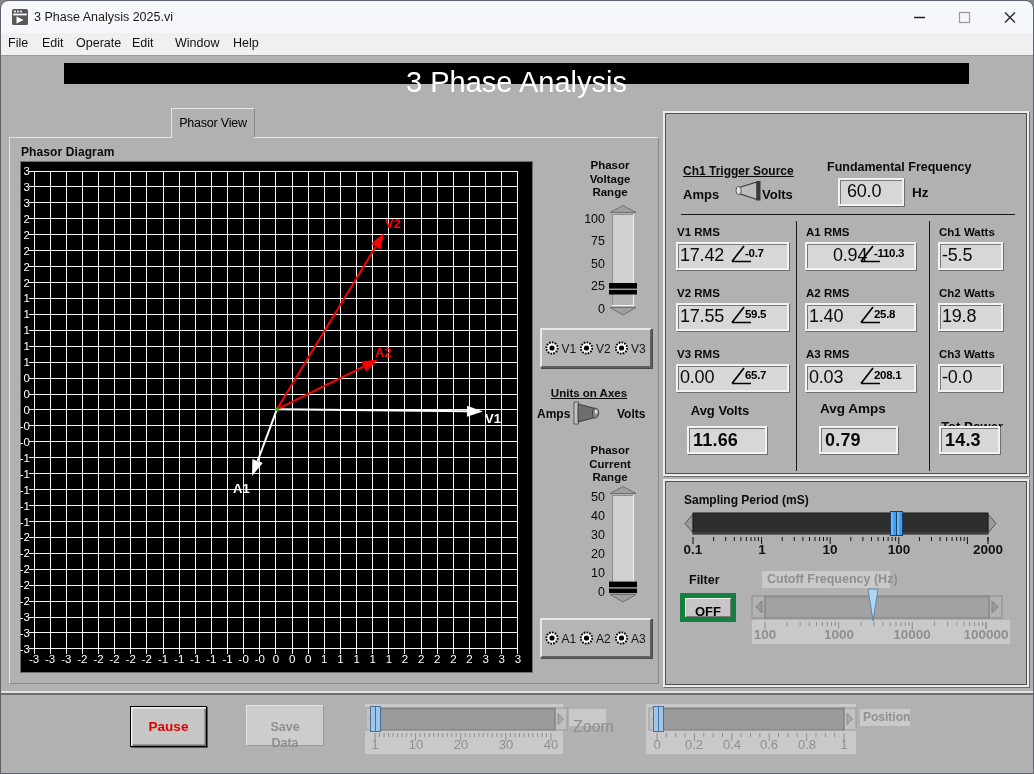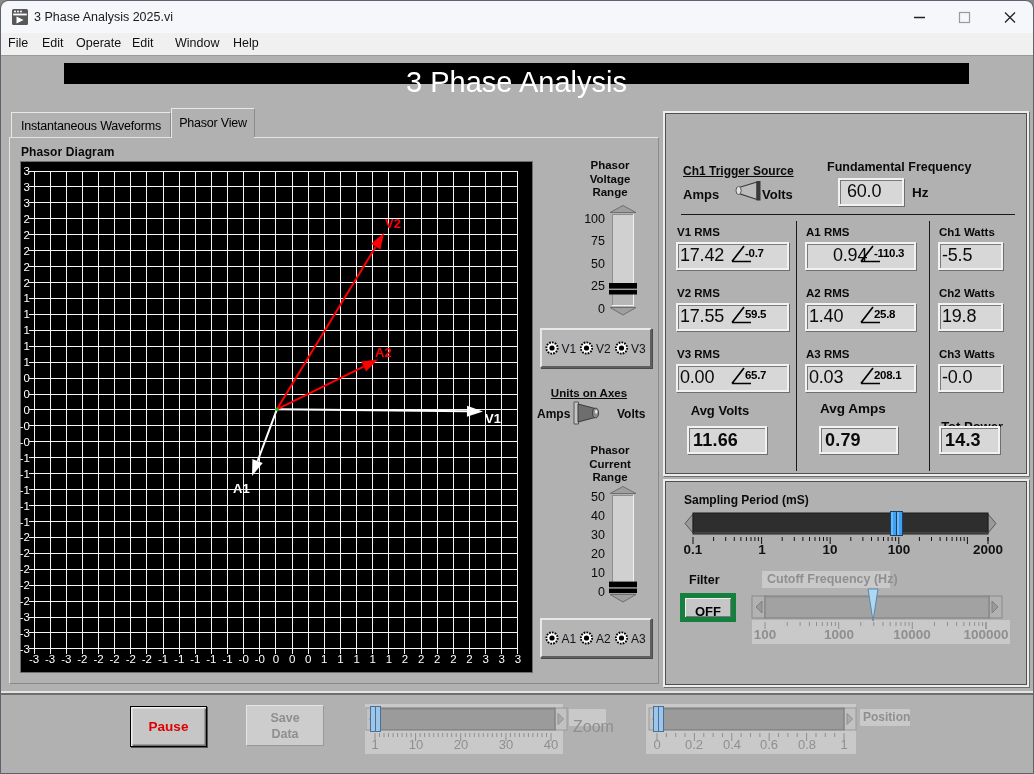--- a/index.html
+++ b/index.html
@@ -53,21 +53,20 @@
 <div class="menu" style="left:7px">File</div>
 <div class="menu" style="left:41px">Edit</div>
 <div class="menu" style="left:75px">Operate</div>
 <div class="menu" style="left:131px">Edit</div>
 <div class="menu" style="left:174px">Window</div>
 <div class="menu" style="left:232px">Help</div>
 <div class="abs" style="left:0;top:54px;width:1032px;height:1px;background:#9a9a9a"></div>
 
 <div class="abs" id="banner">3 Phase Analysis</div>
 
-<div class="tab" style="left:10px;top:111px;width:160px;height:26px;line-height:26px;">Instantaneous Waveforms</div>
 <div class="tab" style="left:170px;top:107px;width:84px;height:30px;line-height:28px;">Phasor View</div>
 <div id="tabpanel" class="abs"></div>
 <div class="abs" style="left:171px;top:136px;width:82px;height:2px;background:#b1b1b1"></div>
 
 <div class="blab" style="left:20px;top:144px;font-size:12px;letter-spacing:0.1px;">Phasor Diagram</div>
 <svg width="513" height="512" style="position:absolute;left:19px;top:160px">
       <rect x="0" y="0" width="513" height="512" fill="#000"></rect>
       <rect x="0.5" y="0.5" width="512" height="511" fill="none" stroke="#6e6e6e" stroke-width="1"></rect>
       <path d="M14.5 10 V487.90 M30.5 10 V487.90 M46.5 10 V487.90 M62.5 10 V487.90 M78.5 10 V487.90 M94.5 10 V487.90 M110.5 10 V487.90 M126.5 10 V487.90 M143.5 10 V487.90 M159.5 10 V487.90 M175.5 10 V487.90 M191.5 10 V487.90 M207.5 10 V487.90 M223.5 10 V487.90 M239.5 10 V487.90 M255.5 10 V487.90 M272.5 10 V487.90 M288.5 10 V487.90 M304.5 10 V487.90 M320.5 10 V487.90 M336.5 10 V487.90 M352.5 10 V487.90 M368.5 10 V487.90 M384.5 10 V487.90 M401.5 10 V487.90 M417.5 10 V487.90 M433.5 10 V487.90 M449.5 10 V487.90 M465.5 10 V487.90 M481.5 10 V487.90 M497.5 10 V487.90 M9 10.5 H497.90 M9 25.5 H497.90 M9 41.5 H497.90 M9 57.5 H497.90 M9 73.5 H497.90 M9 89.5 H497.90 M9 105.5 H497.90 M9 121.5 H497.90 M9 137.5 H497.90 M9 153.5 H497.90 M9 169.5 H497.90 M9 185.5 H497.90 M9 201.5 H497.90 M9 217.5 H497.90 M9 233.5 H497.90 M9 248.5 H497.90 M9 264.5 H497.90 M9 280.5 H497.90 M9 296.5 H497.90 M9 312.5 H497.90 M9 328.5 H497.90 M9 344.5 H497.90 M9 360.5 H497.90 M9 376.5 H497.90 M9 392.5 H497.90 M9 408.5 H497.90 M9 424.5 H497.90 M9 440.5 H497.90 M9 456.5 H497.90 M9 471.5 H497.90 M9 487.5 H497.90 M14.5 487.90 V492.90 M30.5 487.90 V492.90 M46.5 487.90 V492.90 M62.5 487.90 V492.90 M78.5 487.90 V492.90 M94.5 487.90 V492.90 M110.5 487.90 V492.90 M126.5 487.90 V492.90 M143.5 487.90 V492.90 M159.5 487.90 V492.90 M175.5 487.90 V492.90 M191.5 487.90 V492.90 M207.5 487.90 V492.90 M223.5 487.90 V492.90 M239.5 487.90 V492.90 M255.5 487.90 V492.90 M272.5 487.90 V492.90 M288.5 487.90 V492.90 M304.5 487.90 V492.90 M320.5 487.90 V492.90 M336.5 487.90 V492.90 M352.5 487.90 V492.90 M368.5 487.90 V492.90 M384.5 487.90 V492.90 M401.5 487.90 V492.90 M417.5 487.90 V492.90 M433.5 487.90 V492.90 M449.5 487.90 V492.90 M465.5 487.90 V492.90 M481.5 487.90 V492.90 M497.5 487.90 V492.90" stroke="#f4f4f4" stroke-width="1" fill="none" shape-rendering="crispEdges"></path>
       <g fill="#fff" font-size="11.5" font-family="Liberation Sans, sans-serif" text-anchor="middle">
@@ -271,21 +270,21 @@
 <div id="samppanel" style="left:662px;top:478px;width:366px;height:208px;"></div>
 <div class="blab" style="left:683px;top:492px;font-size:12px;">Sampling Period (mS)</div>
 <div class="blab" style="left:688px;top:572px;font-size:12.5px;">Filter</div>
 <div class="abs" style="left:679px;top:592px;width:56px;height:29px;background:#c6c6c6;border:5px solid #15803d;box-shadow:inset 1px 1px 0 #efefef, inset -1px -1px 0 #7a7a7a;text-align:center;line-height:27px;font-weight:bold;font-size:13px;color:#000;">OFF</div>
 <div class="lightbox" style="left:761px;top:570px;width:128px;height:17px;"></div>
 <div class="abs graytxt" style="left:766px;top:571px;font-size:12.5px;font-weight:bold;">Cutoff Frequency (Hz)</div>
 <div class="lightbox" style="left:751px;top:619px;width:258px;height:24px;"></div>
 <div class="abs" style="left:0;top:690px;width:1034px;height:2px;background:#e4e4e4"></div>
 <div class="abs" style="left:0;top:692px;width:1034px;height:2px;background:#6e6e6e"></div>
 <div class="abs" style="left:129px;top:705px;width:77px;height:41px;background:#c6c6c6;border:1px solid #000;box-shadow:inset 1.5px 1.5px 0 #efefef, inset -1.5px -1.5px 0 #707070, 1px 1px 0 #555;text-align:center;line-height:39px;font-weight:bold;font-size:13.5px;color:#e00000;">Pause</div>
-<div class="abs" style="left:245px;top:704px;width:78px;height:41px;background:#cdcdcd;border:1px solid #989898;border-top-color:#e5e5e5;border-left-color:#e5e5e5;text-align:center;font-weight:bold;font-size:12.5px;color:#8f8f8f;line-height:16px;padding-top:4px;">Save<br>Data</div>
+<div class="abs" style="left:245px;top:704px;width:78px;height:41px;background:#cdcdcd;border:1px solid #989898;border-top-color:#e5e5e5;border-left-color:#e5e5e5;text-align:center;font-weight:bold;font-size:12.5px;color:#8f8f8f;line-height:16px;padding-top:13px;">Save<br>Data</div>
 <div class="lightbox" style="left:364px;top:703px;width:198px;height:50px;"></div>
 <div class="lightbox" style="left:645px;top:703px;width:210px;height:50px;"></div>
 <div class="lightbox" style="left:568px;top:708px;width:37px;height:17px;"></div>
 <div class="abs graytxt" style="left:572px;top:717px;font-size:16px;font-weight:normal;">Zoom</div>
 <div class="lightbox" style="left:859px;top:708px;width:50px;height:17px;"></div>
 <div class="abs graytxt" style="left:862px;top:709px;font-size:12px;font-weight:bold;">Position</div>
     <svg width="1034" height="774" style="position:absolute;left:0;top:0;pointer-events:none">
       <polygon points="622.0,204.5 609,211.5 635,211.5" fill="#9f9f9f" stroke="#6f6f6f" stroke-width="1"></polygon>
       <polygon points="622.0,314 609,306.5 635,306.5" fill="#9f9f9f" stroke="#6f6f6f" stroke-width="1"></polygon>
       <rect x="611" y="213" width="22" height="92" fill="#b7b7b7"></rect>

